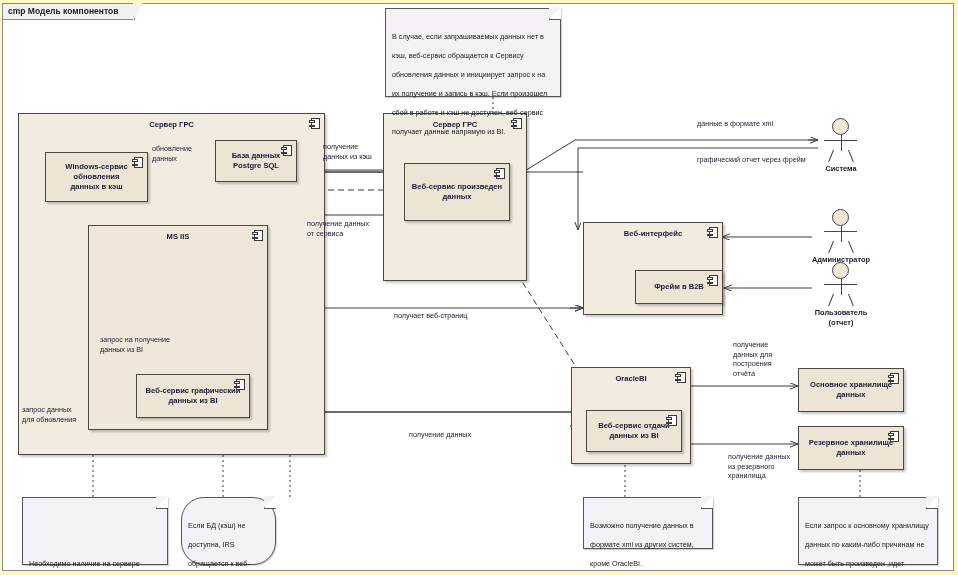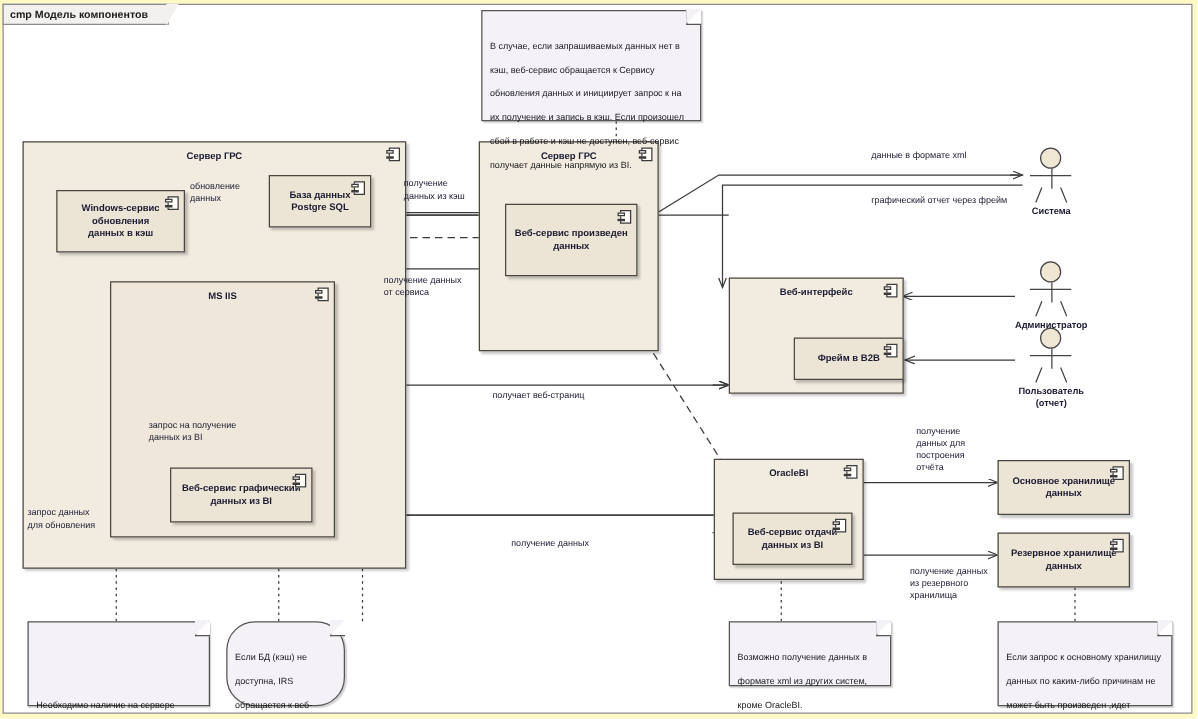--- a/index.html
+++ b/index.html
@@ -292,21 +292,21 @@
     <div class="nm" style="white-space:pre-line;">Пользователь
 (отчет)</div>
   </div>
 
   <div class="elabel" style="left:152px;top:144px;width:70px;">обновление
 данных</div>
   <div class="elabel" style="left:323px;top:142px;width:80px;">получение
 данных из кэш</div>
   <div class="elabel" style="left:307px;top:219px;width:90px;">получение данных
 от сервиса</div>
-  <div class="elabel" style="left:119px;top:335px;width:110px;">запрос на получение
+  <div class="elabel" style="left:100px;top:335px;width:110px;">запрос на получение
 данных из BI</div>
   <div class="elabel" style="left:22px;top:405px;width:80px;">запрос данных
 для обновления</div>
   <div class="elabel" style="left:697px;top:119px;width:120px;">данные в формате xml</div>
   <div class="elabel" style="left:697px;top:155px;width:140px;">графический отчет через фрейм</div>
   <div class="elabel" style="left:394px;top:311px;width:120px;">получает веб-страниц</div>
   <div class="elabel" style="left:409px;top:430px;width:100px;">получение данных</div>
   <div class="elabel" style="left:733px;top:340px;width:62px;">получение
 данных для
 построения

